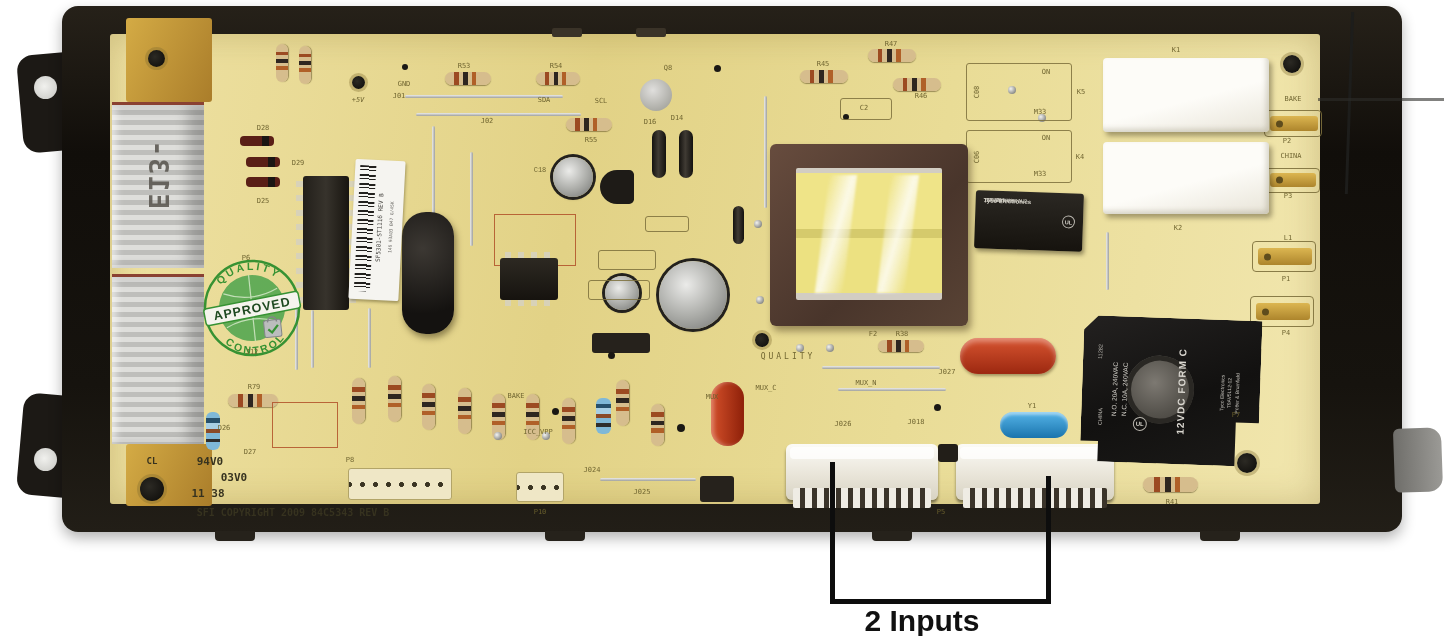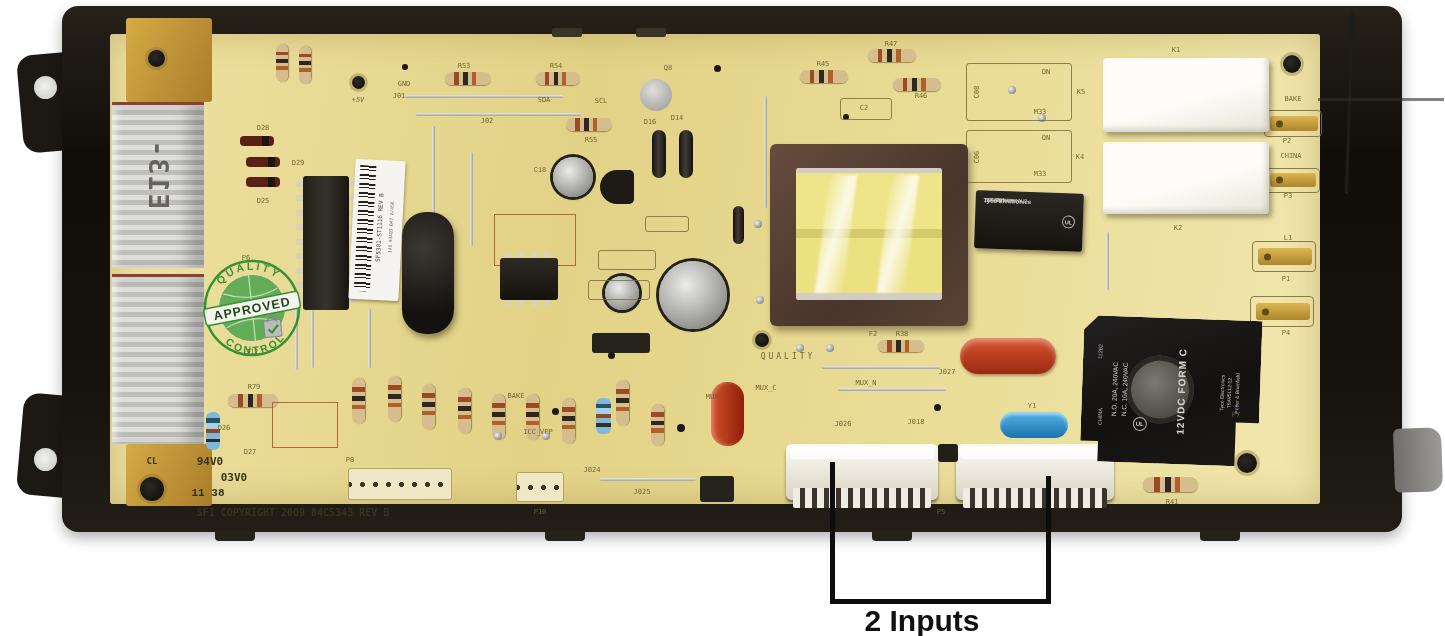--- a/index.html
+++ b/index.html
@@ -398,21 +398,21 @@
       <span class="ss" style="left: 592px; top: 470px; transform: translate(-50%, -50%);">J024</span>
       <span class="ss" style="left: 516px; top: 396px; transform: translate(-50%, -50%);">BAKE</span>
       <span class="ss" style="left: 538px; top: 432px; transform: translate(-50%, -50%);">ICC_VPP</span>
       <span class="ss" style="left: 540px; top: 512px; transform: translate(-50%, -50%);">P10</span>
       <span class="ss" style="left: 941px; top: 512px; transform: translate(-50%, -50%);">P5</span>
       <span class="ss" style="left: 350px; top: 460px; transform: translate(-50%, -50%);">P8</span>
       <span class="ss" style="left: 1172px; top: 502px; transform: translate(-50%, -50%);">R41</span>
       <span class="ss dark" style="left: 152px; top: 461px; font-size: 9px; transform: translate(-50%, -50%);">CL</span>
       <span class="ss dark" style="left: 210px; top: 461px; font-size: 11px; transform: translate(-50%, -50%);">94V0</span>
       <span class="ss dark" style="left: 234px; top: 477px; font-size: 11px; transform: translate(-50%, -50%);">03V0</span>
-      <span class="ss dark" style="left: 208px; top: 493px; font-size: 11px; transform: translate(-50%, -50%); font-family: Liberation Mono, monospace;">11 38</span>
+      <span class="ss dark" style="left: 208px; top: 493px; font-size: 11px; transform: translate(-50%, -50%);">11 38</span>
       <span class="ss dark" style="left: 293px; top: 512px; font-size: 10px; transform: translate(-50%, -50%);">SFI COPYRIGHT 2009 84C5343 REV B</span>
     </div>
 
   <div class="tabR"></div>
   <div class="rod"></div>
   <div class="seam"></div>
   <div class="fnub" style="left:215px;top:531px;width:40px;height:10px;"></div>
   <div class="fnub" style="left:545px;top:531px;width:40px;height:10px;"></div>
   <div class="fnub" style="left:872px;top:531px;width:40px;height:10px;"></div>
   <div class="fnub" style="left:1200px;top:531px;width:40px;height:10px;"></div>

